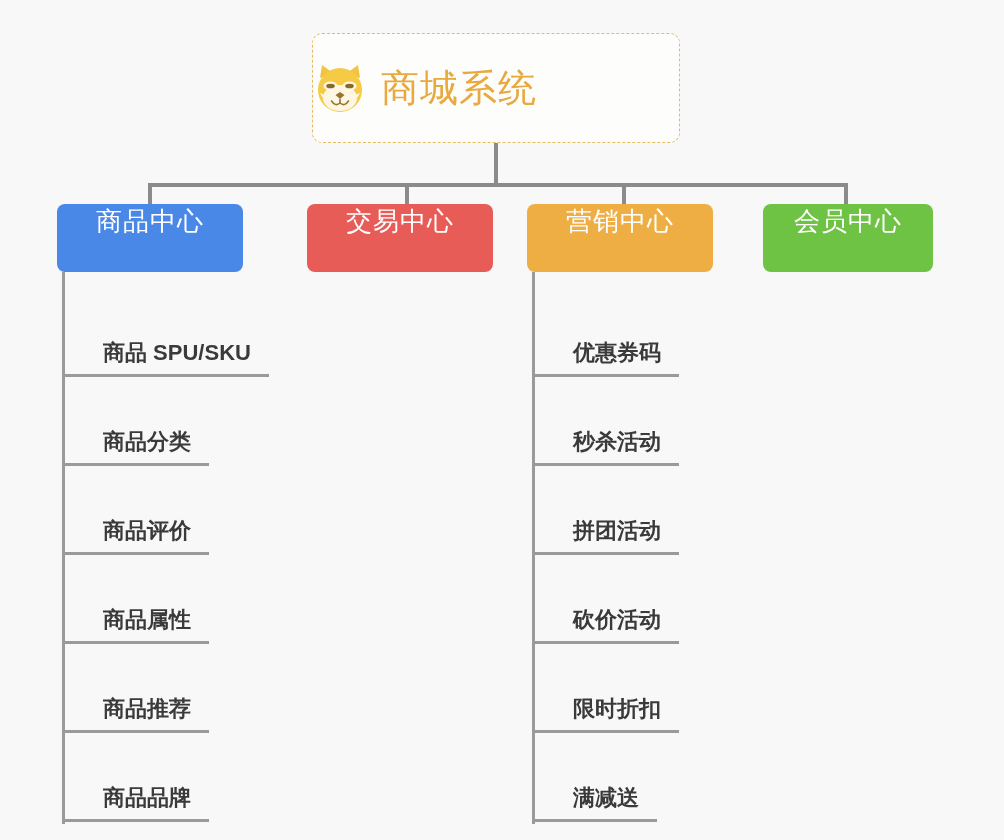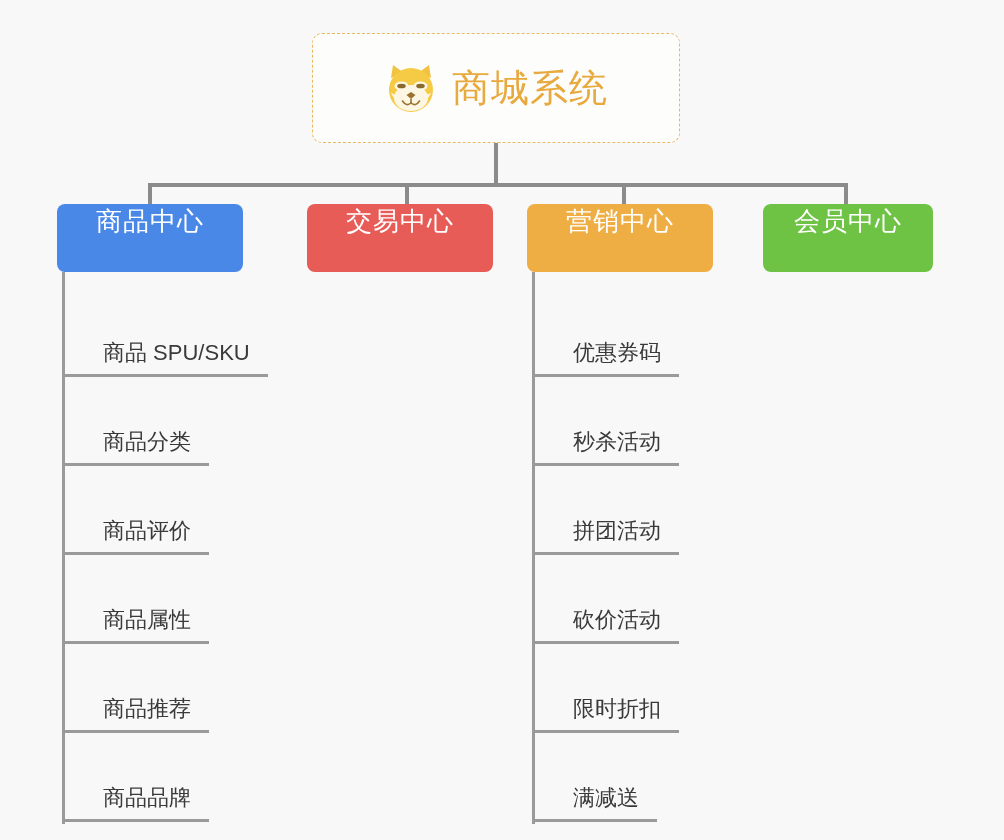--- a/index.html
+++ b/index.html
@@ -27,21 +27,20 @@
     left: 312px;
     top: 33px;
     width: 368px;
     height: 110px;
     box-sizing: border-box;
     background: #fdfdfc;
     border: 1px dashed #e9b962;
     border-radius: 10px;
     display: flex;
     align-items: center;
-    justify-content: center;
     gap: 14px;
   }
   .root-emoji {
     width: 54px;
     height: 52px;
     position: relative;
     flex: none;
   }
   .root-title {
     font-size: 38px;
@@ -97,20 +96,21 @@
     padding-left: 8px;
   }
   .leaf-label {
     font-size: 22px;
     color: #3a3a3a;
     line-height: 1;
     padding: 0 18px 10px 38px;
     white-space: nowrap;
     border-bottom: 3px solid #9a9a9a;
     display: inline-block;
+    font-weight: bold;
   }
 
   
   #col-0 { left: 57px;  width: 186px; }
   #col-1 { left: 307px; width: 186px; }
   #col-2 { left: 527px; width: 186px; }
   #col-3 { left: 747px; width: 186px; }
 
   #col-0 .cat-header { background: #4a88e8; }
   #col-1 .cat-header { background: #e85c57; }

